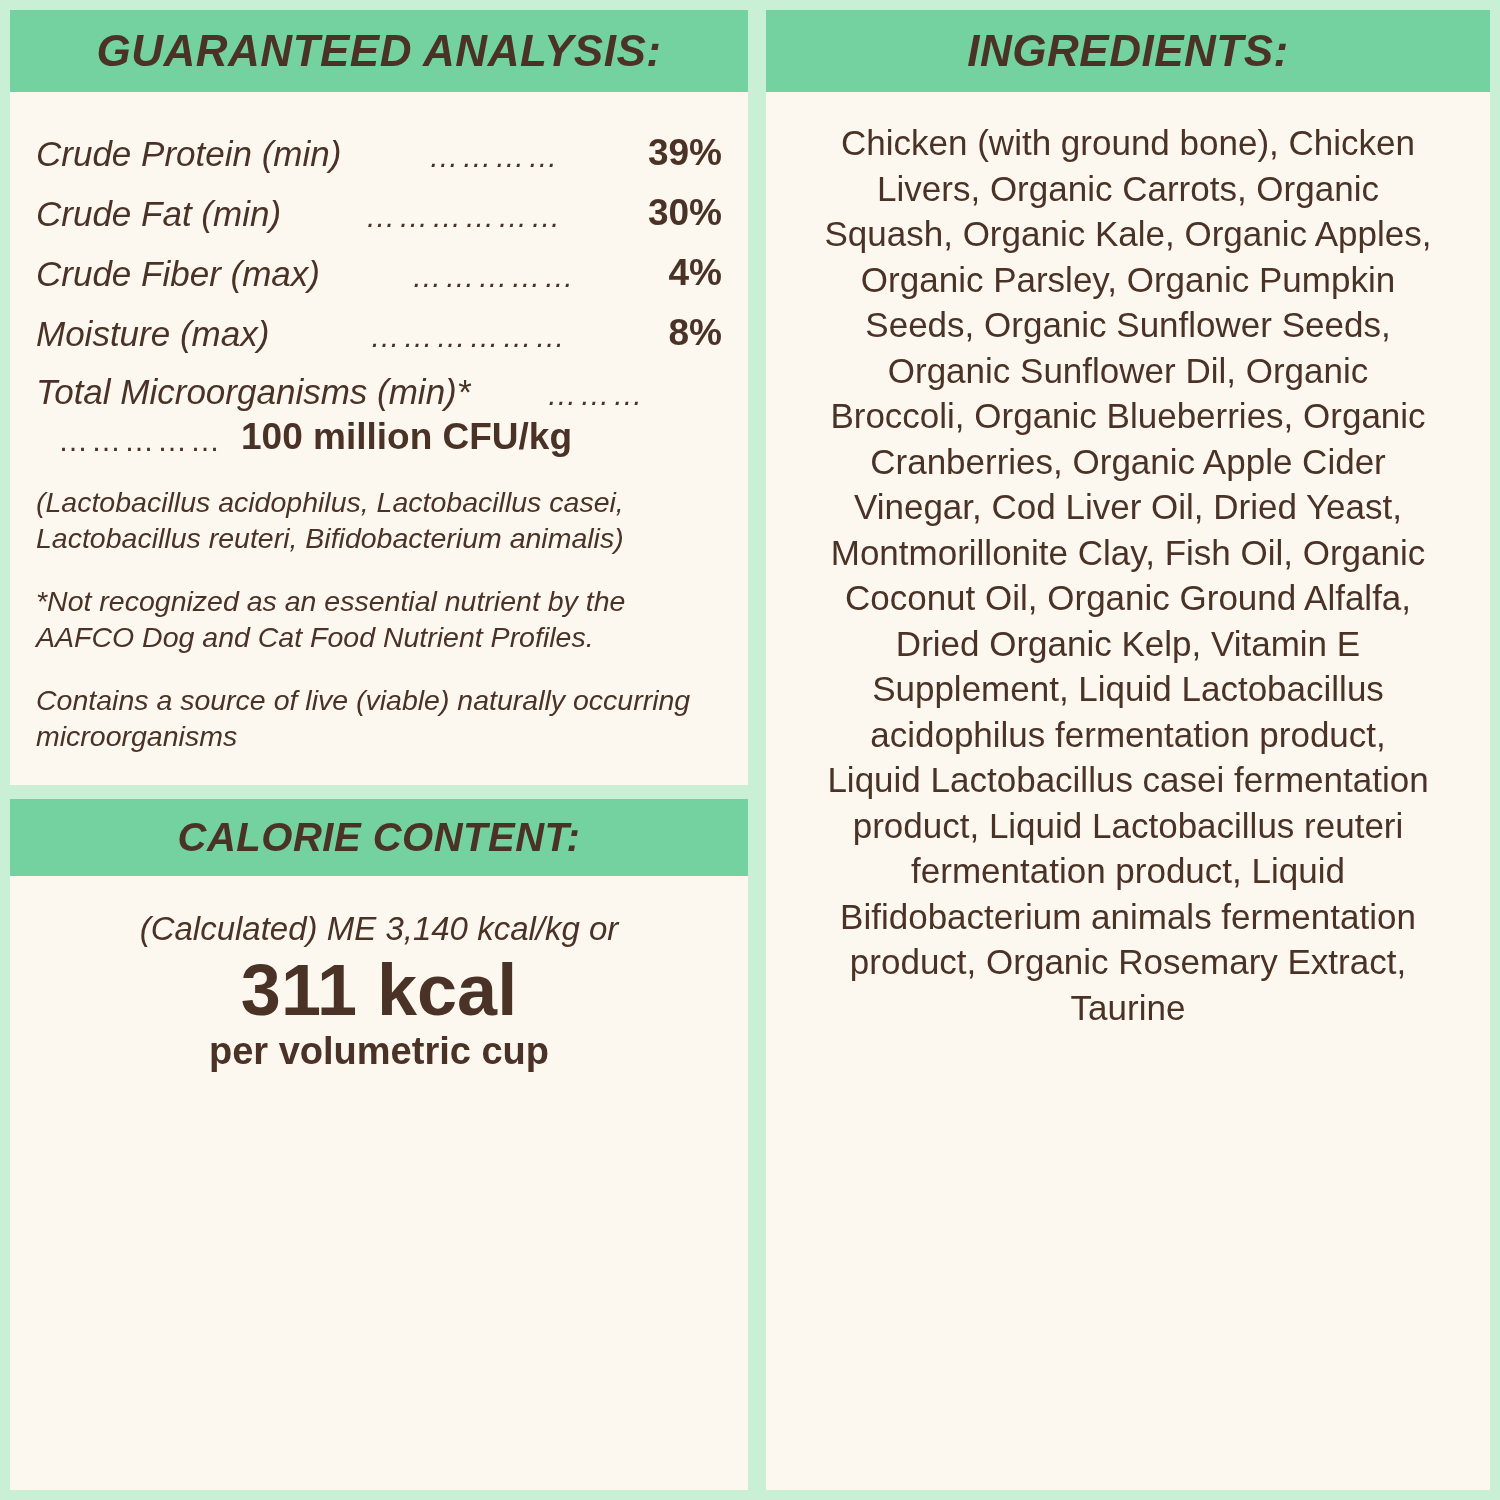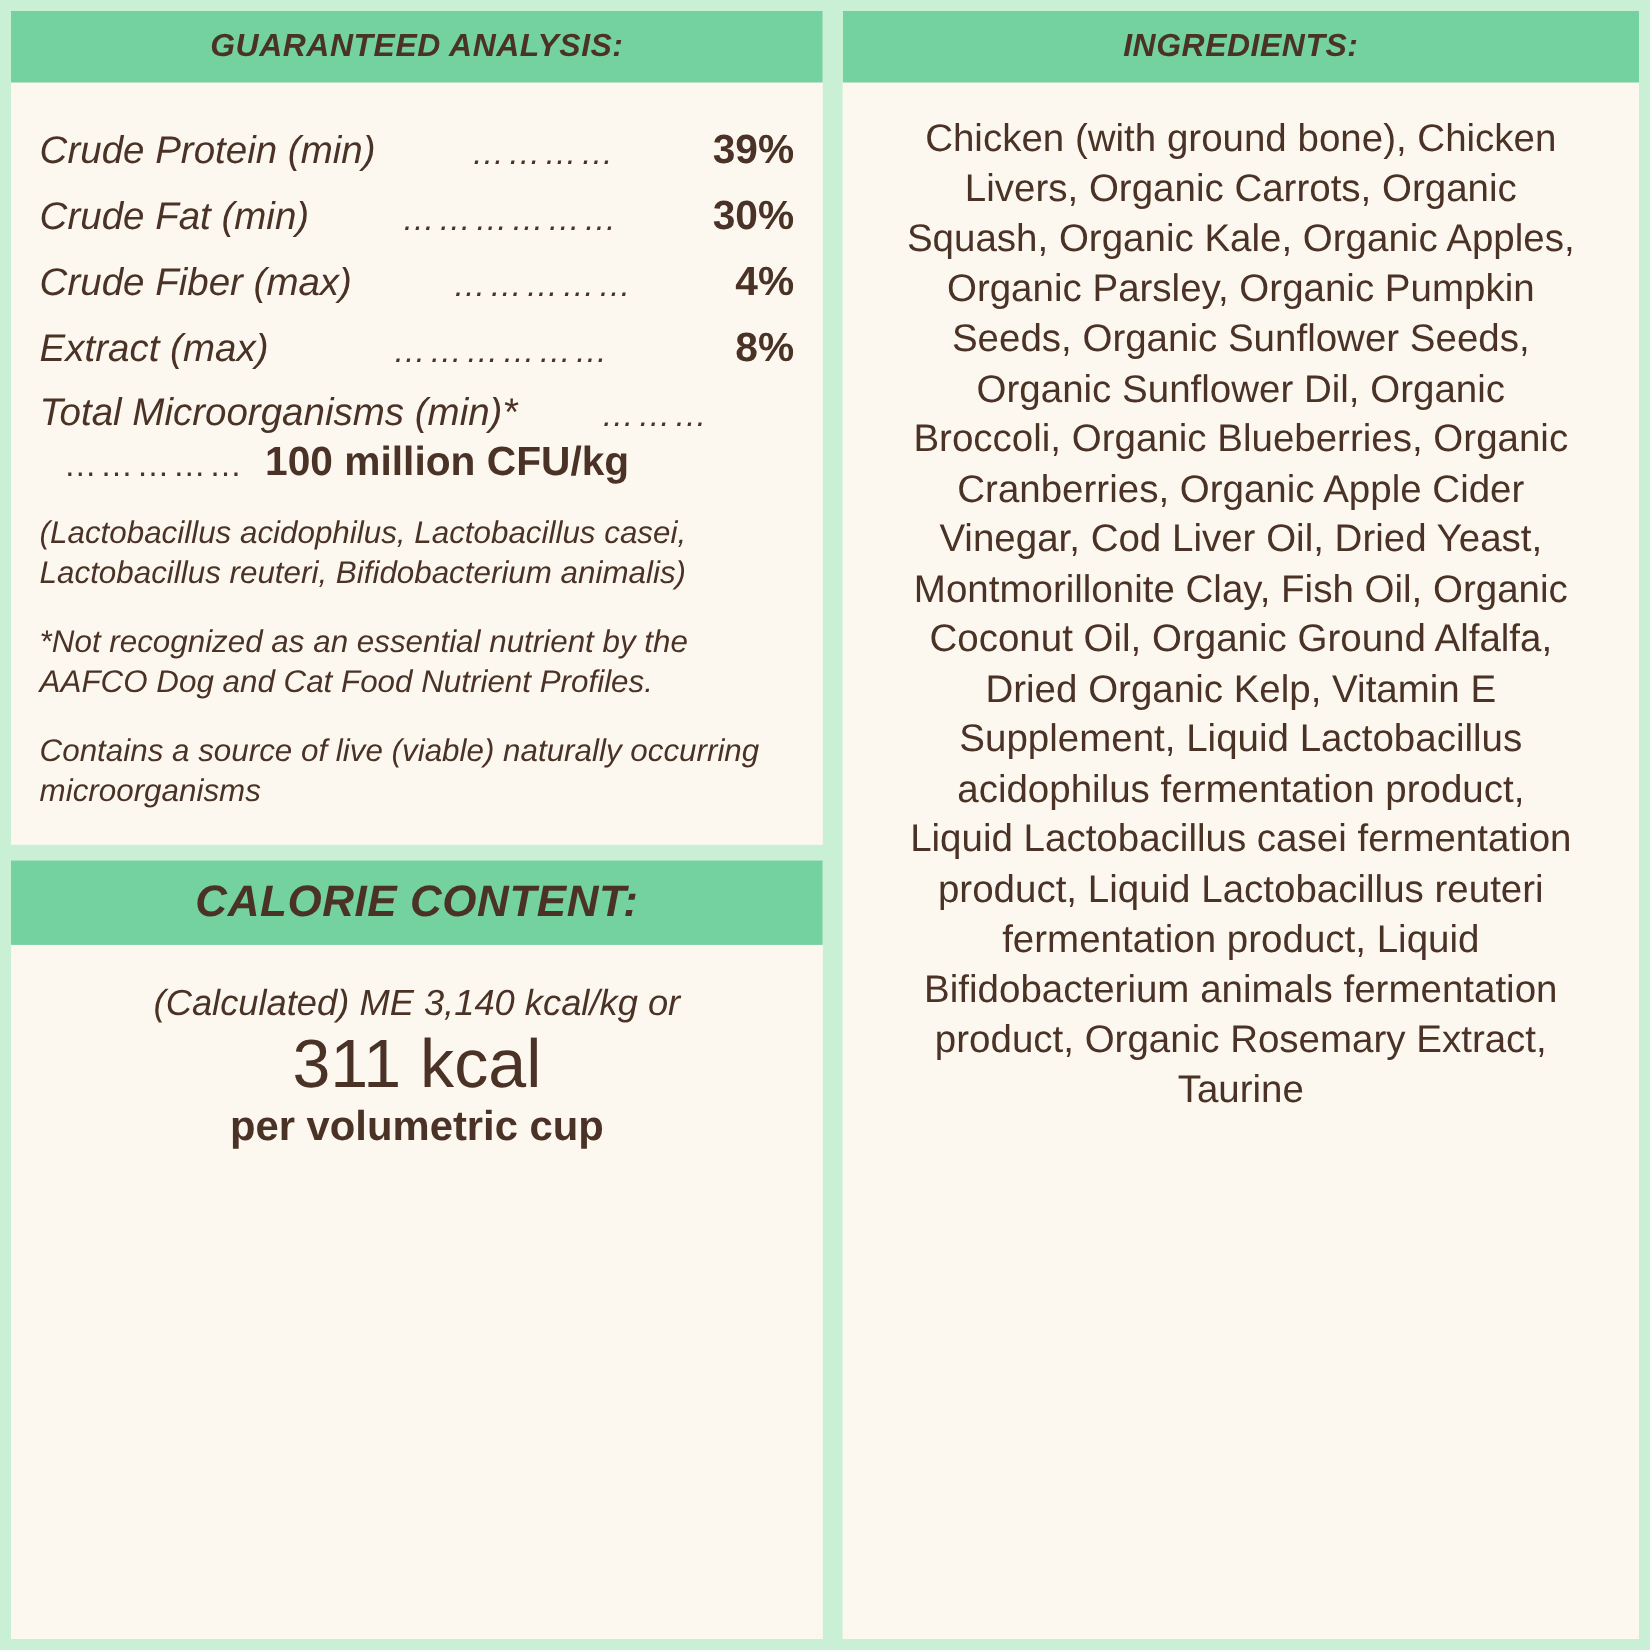--- a/index.html
+++ b/index.html
@@ -42,21 +42,21 @@
   }
   .panel-header {
     background: #74d1a0;
     text-align: center;
     padding: 16px 10px 16px;
   }
   .panel-header .title {
     font-style: italic;
     font-weight: bold;
     color: #4a3226;
-    font-size: 29px;
+    font-size: 44px;
     letter-spacing: 0.5px;
   }
   .panel-header.small .title {
     font-size: 40px;
   }
 
   
   #ga-panel {
     flex: 0 0 auto;
   }
@@ -138,22 +138,22 @@
     padding: 34px 20px 20px;
     text-align: center;
   }
   .cal-line1 {
     font-style: italic;
     font-size: 33px;
     color: #4a3226;
     margin-bottom: 6px;
   }
   .cal-big {
-    font-weight: normal;
-    font-size: 62px;
+    font-weight: bold;
+    font-size: 72px;
     color: #4a3226;
     line-height: 1.0;
     margin-bottom: 4px;
   }
   .cal-sub {
     font-weight: bold;
     font-size: 38px;
     color: #4a3226;
   }
 
@@ -196,21 +196,21 @@
           <span class="ga-value">30%</span>
         </div>
 
         <div class="ga-row">
           <span class="ga-label">Crude Fiber (max)</span>
           <span class="ga-dots">……………</span>
           <span class="ga-value">4%</span>
         </div>
 
         <div class="ga-row">
-          <span class="ga-label">Extract (max)</span>
+          <span class="ga-label">Moisture (max)</span>
           <span class="ga-dots">………………</span>
           <span class="ga-value">8%</span>
         </div>
 
         <div class="ga-row micro">
           <span class="ga-label">Total Microorganisms (min)*</span>
           <span class="ga-dots">………</span>
         </div>
 
         <div class="ga-cfu-line">

